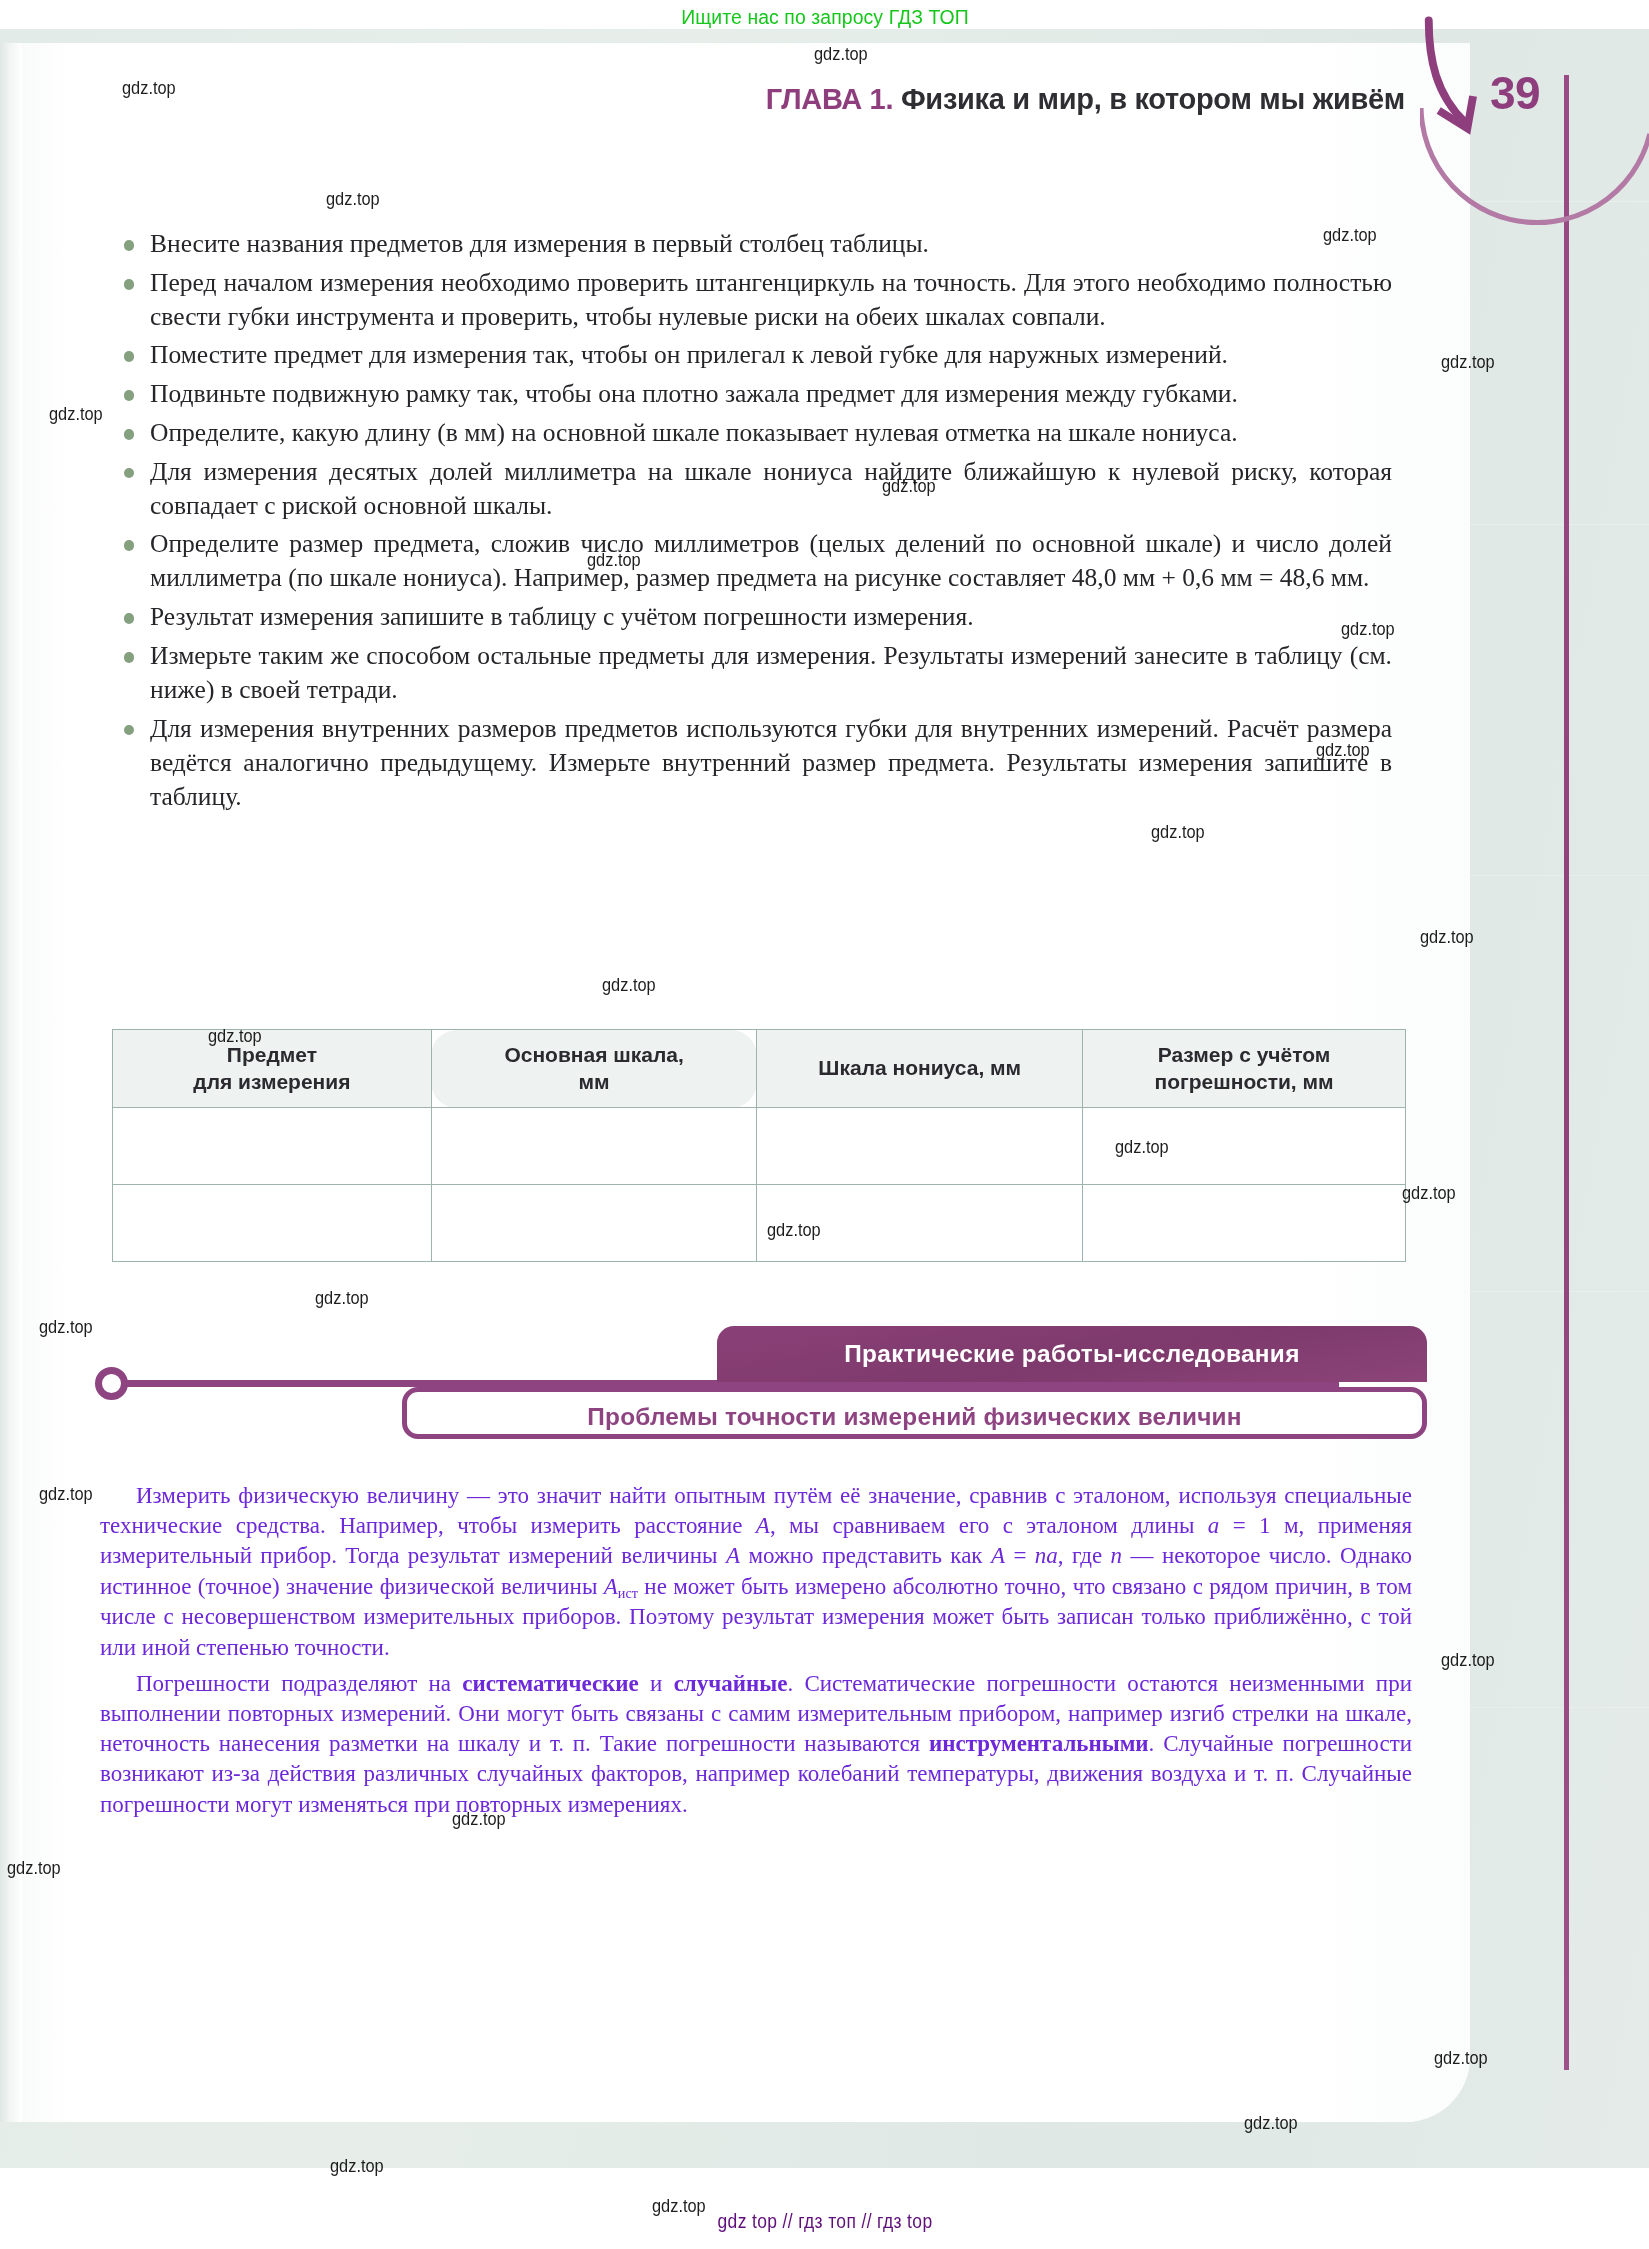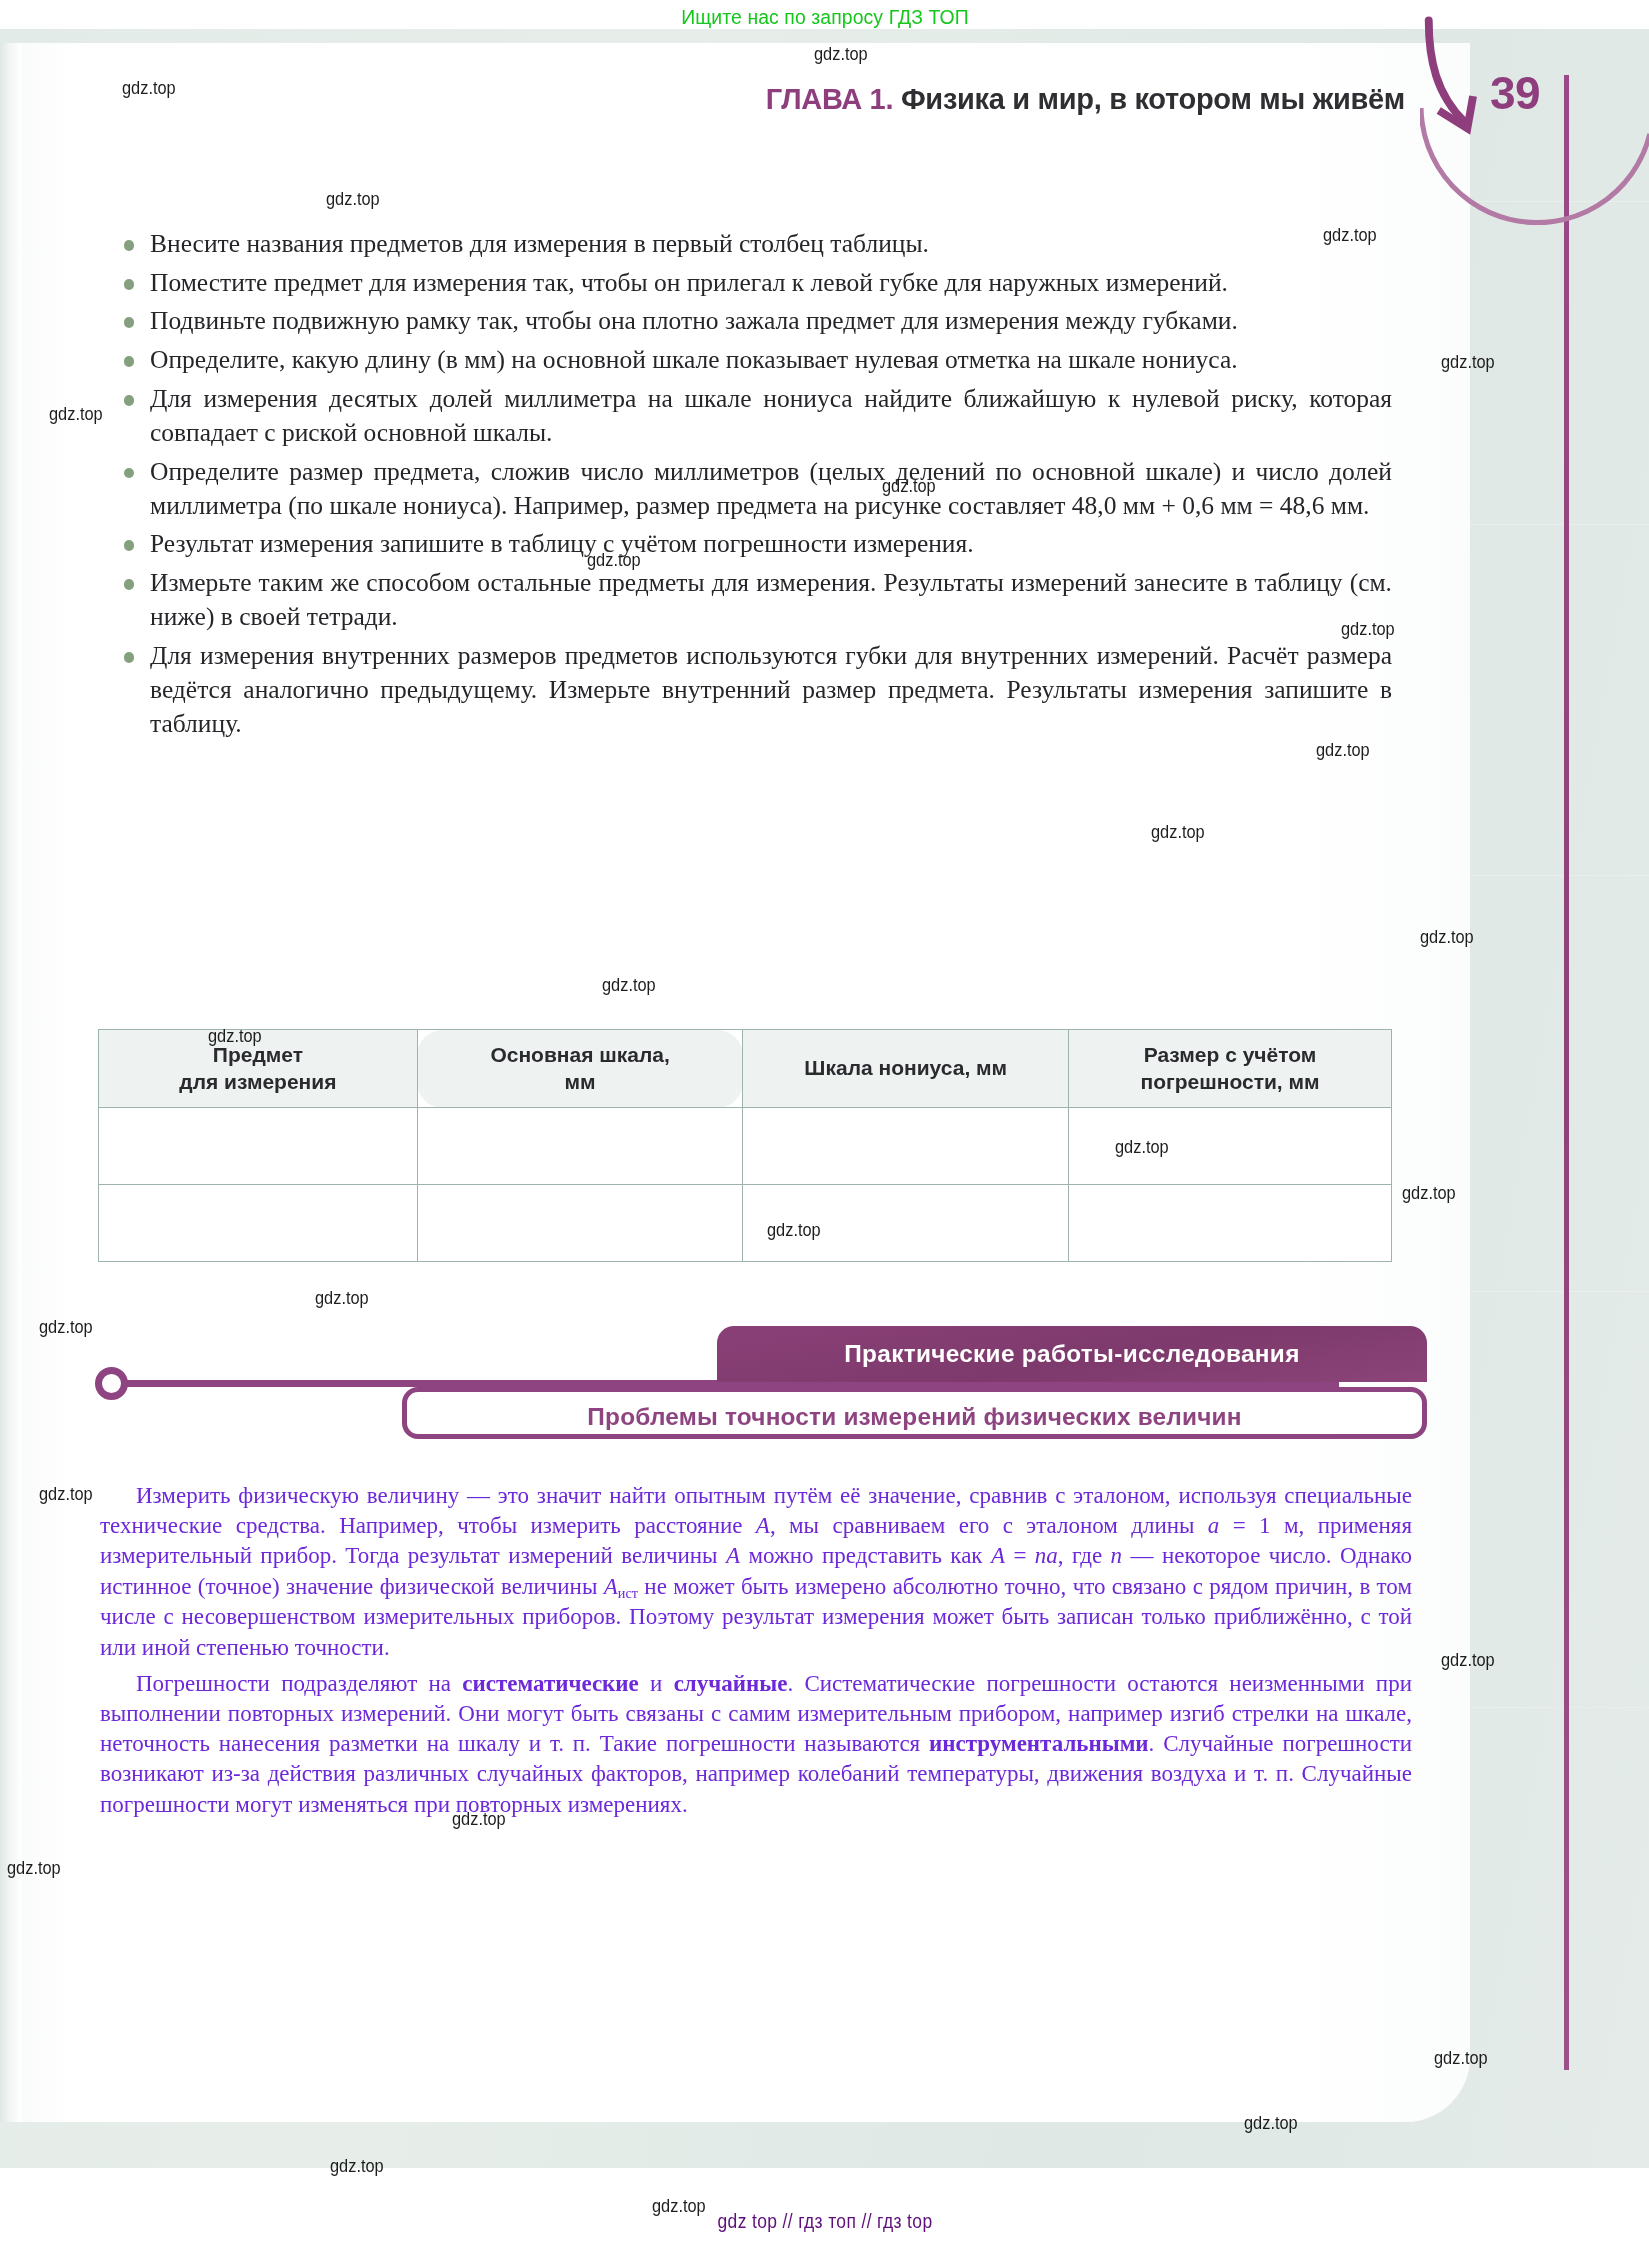--- a/index.html
+++ b/index.html
@@ -84,21 +84,21 @@
     list-style:none;position:relative;margin:0 0 4.7px 0;padding-left:32px;
   }
   .bullets li::before{
     content:"";position:absolute;left:5.7px;top:13px;width:10.8px;height:10.8px;
     border-radius:50%;background:#84a07f;
   }
   .bullets ul{margin:12px;padding:0;}
 
   
   .meas-table{
-    position:absolute;left:98px;top:1029px;width:1294px;
+    position:absolute;left:112px;top:1029px;width:1294px;
     border-collapse:collapse;
     text-align:center;
   }
   .meas-table th,.meas-table td{
     border:1.4px solid #9fb3ae;
     padding:0;
   }
   .meas-table th{
     background:#eef2f1;height:77px;
     font-family:"Liberation Sans",sans-serif;
@@ -203,20 +203,21 @@
   </div>
 
   <div class="chapter-head">
     <span class="ch-num">ГЛАВА 1.</span><span> Физика и мир, в котором мы живём</span>
   </div>
   <div class="page-num">39</div>
 
   <div class="bullets">
     <ul id="bullet-list">
         <li>Внесите названия предметов для измерения в первый столбец таблицы.</li>
+        <li>Перед началом измерения необходимо проверить штангенциркуль на точность. Для этого необходимо полностью свести губки инструмента и проверить, чтобы нулевые риски на обеих шкалах совпали.</li>
         <li>Поместите предмет для измерения так, чтобы он прилегал к левой губке для наружных измерений.</li>
         <li>Подвиньте подвижную рамку так, чтобы она плотно зажала предмет для измерения между губками.</li>
         <li>Определите, какую длину (в мм) на основной шкале показывает нулевая отметка на шкале нониуса.</li>
         <li>Для измерения десятых долей миллиметра на шкале нониуса найдите ближайшую к нулевой риску, которая совпадает с риской основной шкалы.</li>
         <li>Определите размер предмета, сложив число миллиметров (целых делений по основной шкале) и число долей миллиметра (по шкале нониуса). Например, размер предмета на рисунке составляет 48,0 мм + 0,6 мм = 48,6 мм.</li>
         <li>Результат измерения запишите в таблицу с учётом погрешности измерения.</li>
         <li>Измерьте таким же способом остальные предметы для измерения. Результаты измерений занесите в таблицу (см. ниже) в своей тетради.</li>
         <li>Для измерения внутренних размеров предметов используются губки для внутренних измерений. Расчёт размера ведётся аналогично предыдущему. Измерьте внутренний размер предмета. Результаты измерения запишите в таблицу.</li>
       </ul>
   </div>

